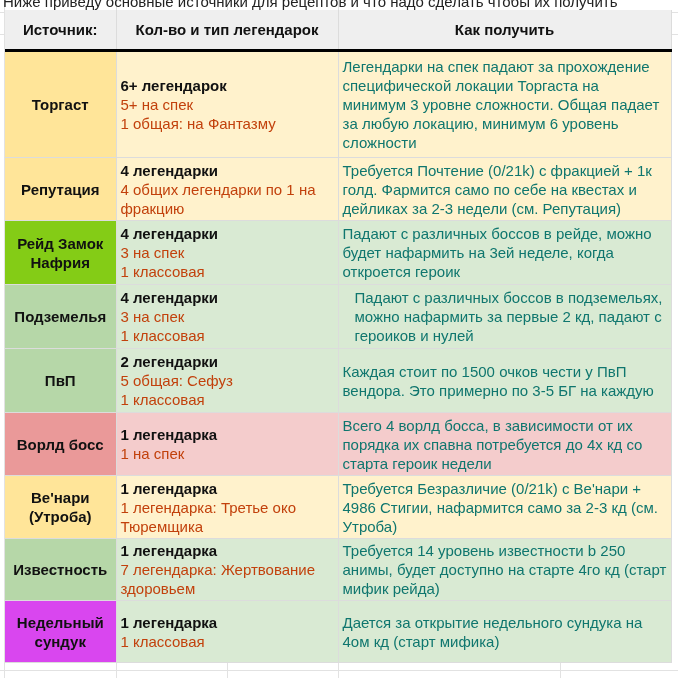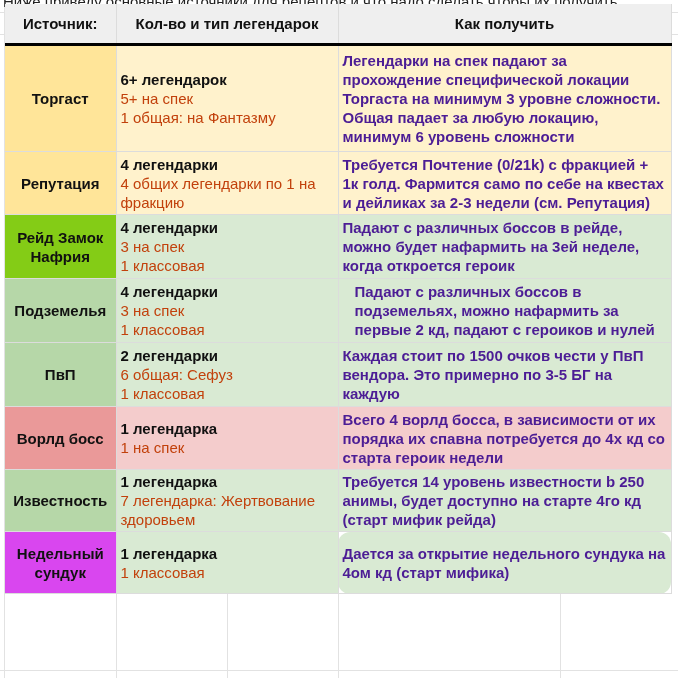--- a/index.html
+++ b/index.html
@@ -34,21 +34,21 @@
     .gridline-v {
       position: absolute;
       top: 0;
       bottom: 0;
       width: 1px;
       background: #e2e2e2;
     }
     table.sheet {
       position: absolute;
       left: 5px;
-      top: 4px;
+      top: 10px;
       border-collapse: collapse;
       table-layout: fixed;
       width: 666px;
     }
     table.sheet col.c1 { width: 111px; }
     table.sheet col.c2 { width: 222px; }
     table.sheet col.c3 { width: 333px; }
     table.sheet th {
       background: #efefef;
       font-weight: bold;
@@ -75,22 +75,21 @@
       color: #111;
     }
     td.qty .bold {
       font-weight: bold;
       color: #111;
     }
     td.qty span, td.how span {
       display: block;
     }
     td.how {
-      color: #4c1d95;
-      font-weight: bold;
+      color: #0f766e;
     }
     td.qty .line {
       color: #c2410c;
     }
   </style>
 </head>
 <body>
 
 <div class="gridline-h" style="top:12px"></div>
 <div class="gridline-h" style="top:34px"></div>
@@ -157,51 +156,61 @@
           <span class="line">1 классовая</span>
         </td>
     <td class="how" style="background: rgb(217, 234, 211); padding-left: 16px;">
           <span>Падают с различных боссов в подземельях, можно нафармить за первые 2 кд, падают с героиков и нулей</span>
         </td>
   </tr>
       <tr style="height: 64px;">
     <td class="src" style="background: rgb(182, 215, 168); height: 61px;"><span>ПвП</span></td>
     <td class="qty" style="background: rgb(217, 234, 211);">
           <span class="bold">2 легендарки</span>
-          <span class="line">6 общая: Сефуз</span>
+          <span class="line">5 общая: Сефуз</span>
           <span class="line">1 классовая</span>
         </td>
     <td class="how" style="background: rgb(217, 234, 211);">
           <span>Каждая стоит по 1500 очков чести у ПвП вендора. Это примерно по 3-5 БГ на каждую</span>
         </td>
   </tr>
       <tr style="height: 63px;">
     <td class="src" style="background: rgb(234, 153, 153); height: 60px;"><span>Ворлд босс</span></td>
     <td class="qty" style="background: rgb(244, 204, 204);">
           <span class="bold">1 легендарка</span>
           <span class="line">1 на спек</span>
         </td>
     <td class="how" style="background: rgb(244, 204, 204);">
           <span>Всего 4 ворлд босса, в зависимости от их порядка их спавна потребуется до 4х кд со старта героик недели</span>
         </td>
   </tr>
+      <tr style="height: 63px;">
+    <td class="src" style="background: rgb(255, 229, 153); height: 60px;"><span>Ве'нари (Утроба)</span></td>
+    <td class="qty" style="background: rgb(255, 242, 204);">
+          <span class="bold">1 легендарка</span>
+          <span class="line">1 легендарка: Третье око Тюремщика</span>
+        </td>
+    <td class="how" style="background: rgb(255, 242, 204);">
+          <span>Требуется Безразличие (0/21k) с Ве'нари + 4986 Стигии, нафармится само за 2-3 кд (см. Утроба)</span>
+        </td>
+  </tr>
       <tr style="height: 62px;">
     <td class="src" style="background: rgb(182, 215, 168); height: 59px;"><span>Известность</span></td>
     <td class="qty" style="background: rgb(217, 234, 211);">
           <span class="bold">1 легендарка</span>
           <span class="line">7 легендарка: Жертвование здоровьем</span>
         </td>
     <td class="how" style="background: rgb(217, 234, 211);">
           <span>Требуется 14 уровень известности b 250 анимы, будет доступно на старте 4го кд (старт мифик рейда)</span>
         </td>
   </tr>
       <tr style="height: 62px;">
     <td class="src" style="background: #d946ef; height: 59px;"><span>Недельный сундук</span></td>
     <td class="qty" style="background: rgb(217, 234, 211);">
           <span class="bold">1 легендарка</span>
           <span class="line">1 классовая</span>
         </td>
-    <td class="how" style="background: rgb(217, 234, 211); border-radius: 12px;">
+    <td class="how" style="background: rgb(217, 234, 211);">
           <span>Дается за открытие недельного сундука на 4ом кд (старт мифика)</span>
         </td>
   </tr>
     </tbody>
 </table>
 
 </body></html>

